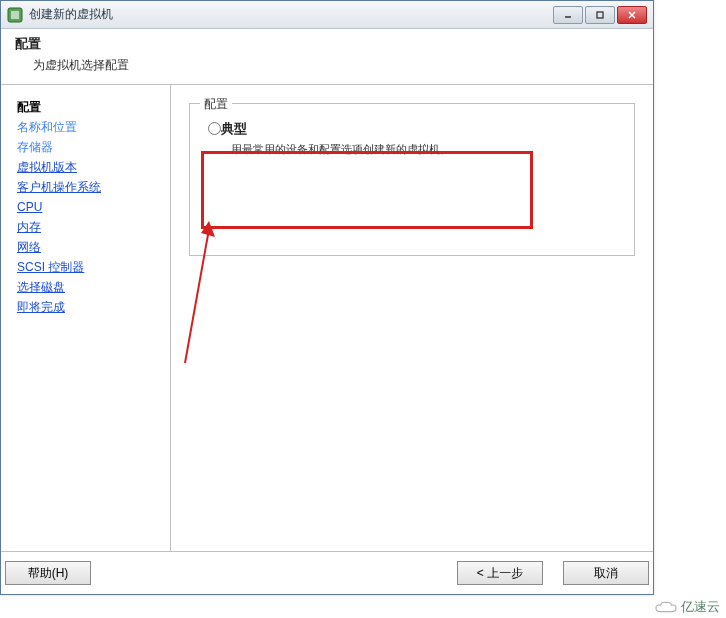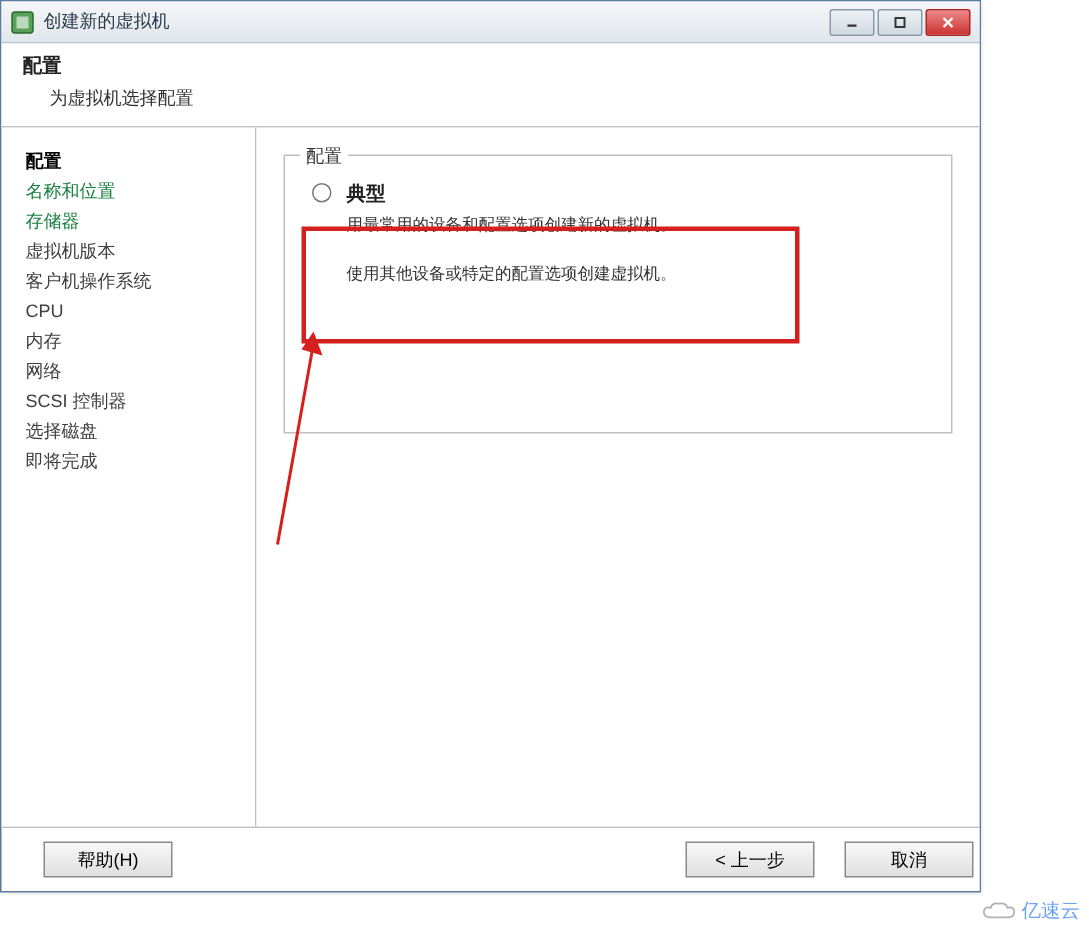--- a/index.html
+++ b/index.html
@@ -17,43 +17,43 @@
     
     .header { padding: 6px 14px 10px 14px; border-bottom: 1px solid #c0c0c0; background:#fff; }
     .header-title { font-size: 13px; font-weight: bold; color: #222; margin-bottom: 4px; }
     .header-sub { font-size: 12px; color: #333; padding-left: 18px; }
     
     .body { flex: 1; display: flex; overflow: hidden; border-bottom: 1px solid #c0c0c0; position: relative; }
     
     .sidebar { width: 170px; background: #fff; border-right: 1px solid #c0c0c0; padding: 12px 10px 12px 16px; }
     .sidebar-item { font-size: 12px; line-height: 18px; padding: 1px 0; cursor: pointer; }
     .sidebar-item.current { font-weight: bold; color: #000; }
-    .sidebar-item.link { color: #15803d; }
-    .sidebar-item.text { color: #404040; }
+    .sidebar-item.link { color: #3b82f6; }
+    .sidebar-item.text { color: #1d4ed8; text-decoration: underline; }
     
     .content { flex: 1; padding: 12px 18px; position: relative; background:#fff; }
     
     .groupbox { position: relative; border: 1px solid #c0c0c0; padding: 16px 18px 80px 18px; margin-top:6px; }
     .group-legend { position: absolute; top: -8px; left: 10px; background: #fff; padding: 0 4px; font-size: 12px; color:#333; }
     
-    .radio-row { display: flex; align-items: flex-start; gap: 10px; margin-bottom: 4px; }
+    .radio-row { display: flex; align-items: flex-start; margin-bottom: 4px; }
     .radio { width: 13px; height: 13px; margin-top: 2px; cursor: pointer; }
     .radio-label { font-size: 13px; font-weight: bold; color: #222; }
     .radio-desc { font-size: 11px; color: #333; padding-left: 23px; margin-bottom: 18px; }
     
     .highlight-box { position: absolute; border: 3px solid #d62020; left: 200px; top: 66px; width: 332px; height: 78px; pointer-events: none; }
     
     .arrow { position: absolute; left: 178px; top: 130px; width: 40px; height: 150px; pointer-events: none; }
     
-    .footer { height: 42px; display: flex; align-items: center; padding: 0 4px; background:#fff;margin-left:24px; }
+    .footer { height: 42px; display: flex; align-items: center; padding: 0 4px; background:#fff; }
     .btn { min-width: 86px; height: 24px; border: 1px solid #8a8a8a; background: linear-gradient(to bottom,#f8f8f8,#e0e0e0); font-size: 12px; cursor: pointer; padding: 0 10px; }
     .footer-spacer { flex: 1; }
     .footer-gap { width: 20px; }
     
-    .watermark { position: absolute; right: 6px; bottom: 2px; display:flex; align-items:center; gap:4px; color:#3b82f6; font-size: 13px; opacity: 0.75; pointer-events:none; }
+    .watermark { position: absolute; right: 6px; bottom: 2px; display:flex; align-items:center; gap:4px; color:#14532d; font-size: 13px; opacity: 0.75; pointer-events:none; }
     .watermark svg { width: 22px; height: 14px; }
   </style>
 </head>
 <body>
 
 <div class="window">
 
   <div class="titlebar">
     <span class="titlebar-icon">
       <svg viewBox="0 0 16 16">
@@ -106,21 +106,20 @@
     <div class="content">
       <div class="groupbox">
         <span class="group-legend">配置</span>
 
         <div class="radio-row">
           <input type="radio" class="radio" name="cfg" style="">
           <span class="radio-label">典型</span>
         </div>
         <div class="radio-desc">用最常用的设备和配置选项创建新的虚拟机。</div>
 
-        <div class="radio-desc">使用其他设备或特定的配置选项创建虚拟机。</div>
       </div>
     </div>
 
     <div class="highlight-box"></div>
     <svg class="arrow" viewBox="0 0 40 150">
       <line x1="6" y1="148" x2="30" y2="14" stroke="#d62020" stroke-width="2"></line>
       <polygon points="30,6 36,22 22,18" fill="#d62020"></polygon>
     </svg>
 
   </div>

